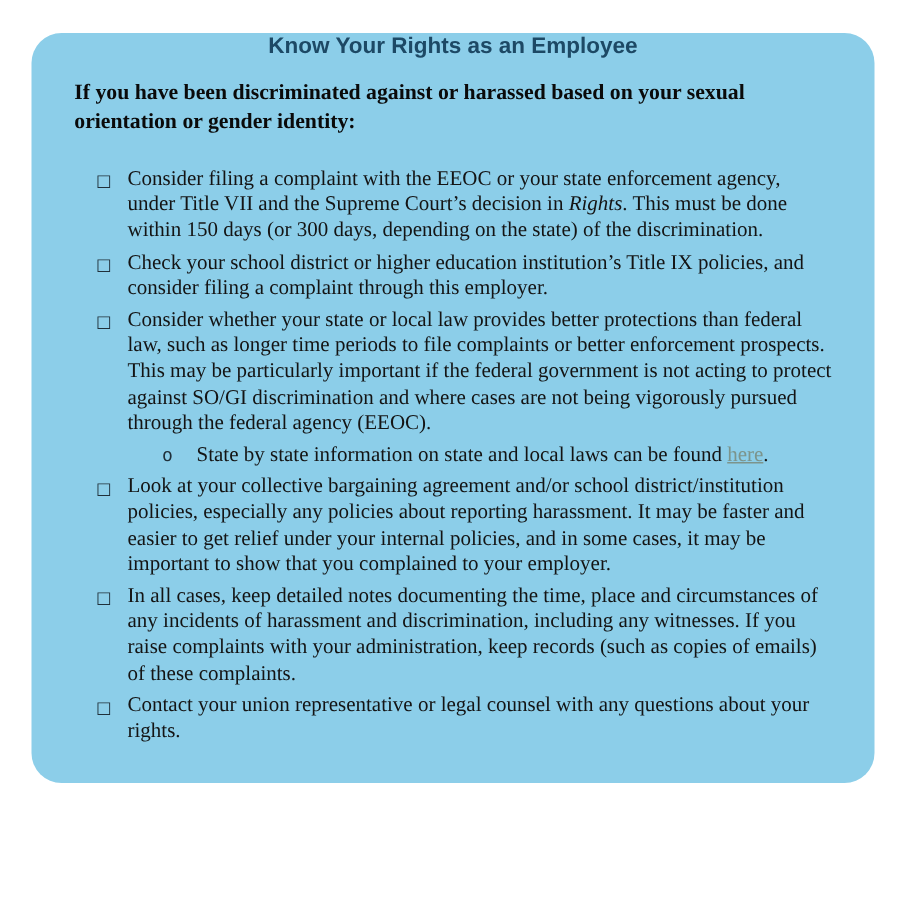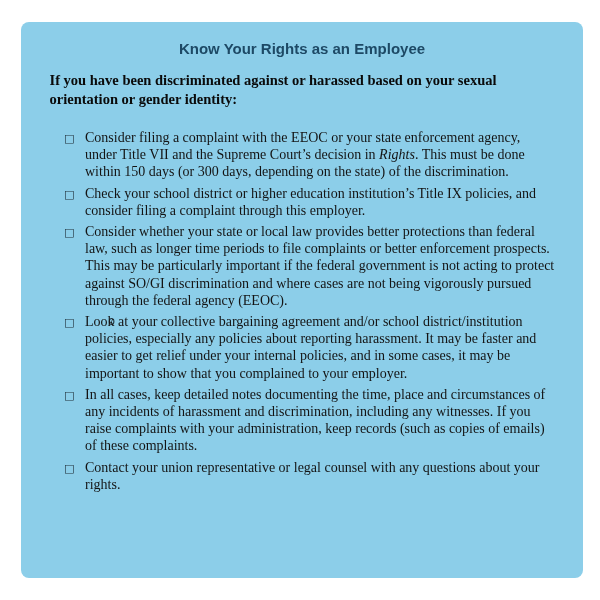--- a/index.html
+++ b/index.html
@@ -6,25 +6,24 @@
   body {
     width: 600px; height: 600px;
     background: #ffffff;
     font-family: "Liberation Serif", serif;
     position: relative;
     overflow: hidden;
   }
   .card {
     position: absolute;
     left: 21px; top: 22px;
-    width: 562px; height: 556px;
+    width: 562px; height: 500px;
     background: #8ccee9;
-    border-radius: 8px;
+    border-radius: 20px;
     box-sizing: border-box;
-    padding-top: 18px;
   }
   .title {
     margin: 0;
     text-align: center;
     font-family: "Liberation Sans", sans-serif;
     font-weight: 700;
     font-size: 15px;
     line-height: 18px;
     color: #1d4965;
   }
@@ -83,21 +82,21 @@
   <h2 class="subtitle">If you have been discriminated against or harassed based on your sexual orientation or gender identity:</h2>
 
   <ul class="bullet-list">
 
     <li class="item"><span class="marker">□</span><span class="item-text"><span>Consider filing a complaint with the EEOC or your state enforcement agency, under Title VII and the Supreme Court’s decision in </span><span class="seg-italic">Rights</span><span>. This must be done within 150 days (or 300 days, depending on the state) of the discrimination.</span></span></li>
 
     <li class="item"><span class="marker">□</span><span class="item-text"><span>Check your school district or higher education institution’s Title IX policies, and consider filing a complaint through this employer.</span></span></li>
 
     <li class="item"><span class="marker">□</span><span class="item-text"><span>Consider whether your state or local law provides better protections than federal law, such as longer time periods to file complaints or better enforcement prospects. This may be particularly important if the federal government is not acting to protect against SO/GI discrimination and where cases are not being vigorously pursued through the federal agency (EEOC).</span></span></li>
 
-    <li class="item sub"><span class="marker">o</span></li>
+    <li class="item sub"><span class="marker">o</span><span class="item-text"><span>State by state information on state and local laws can be found </span><a class="here-link" href="#">here</a><span>.</span></span></li>
 
     <li class="item"><span class="marker">□</span><span class="item-text"><span>Look at your collective bargaining agreement and/or school district/institution policies, especially any policies about reporting harassment. It may be faster and easier to get relief under your internal policies, and in some cases, it may be important to show that you complained to your employer.</span></span></li>
 
     <li class="item"><span class="marker">□</span><span class="item-text"><span>In all cases, keep detailed notes documenting the time, place and circumstances of any incidents of harassment and discrimination, including any witnesses. If you raise complaints with your administration, keep records (such as copies of emails) of these complaints.</span></span></li>
 
     <li class="item"><span class="marker">□</span><span class="item-text"><span>Contact your union representative or legal counsel with any questions about your rights.</span></span></li>
 
   </ul>
 </div>
 

